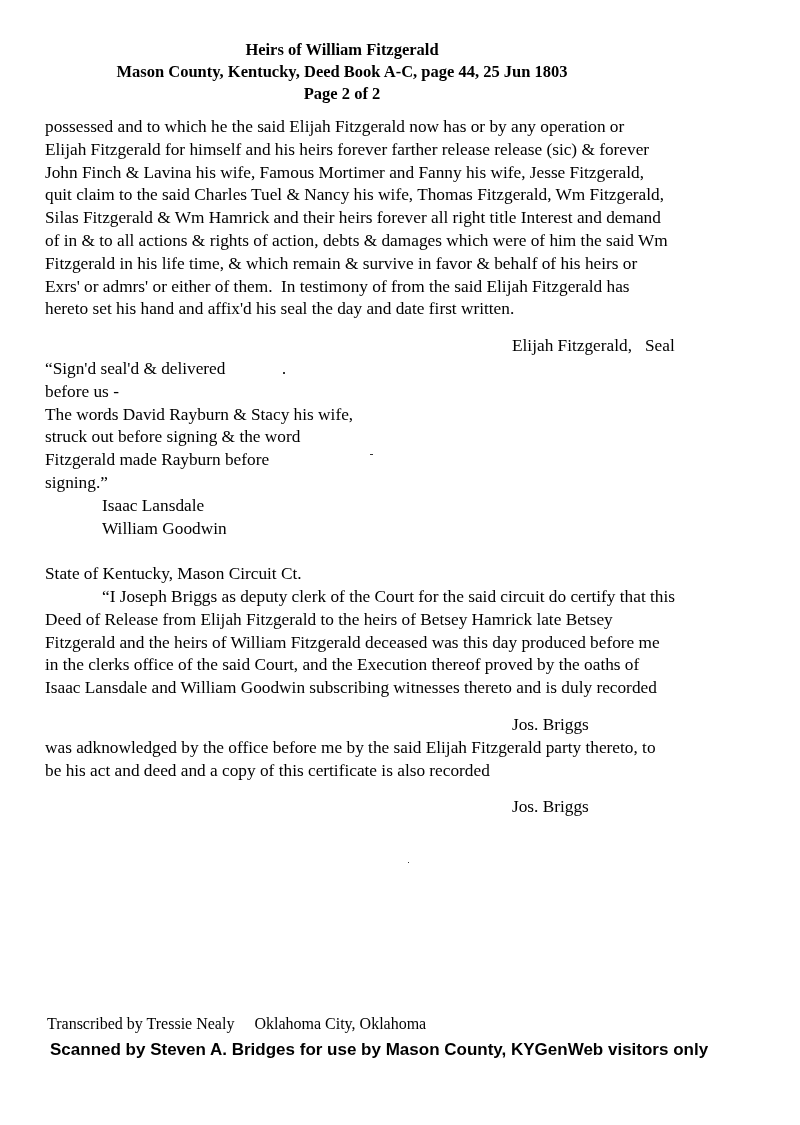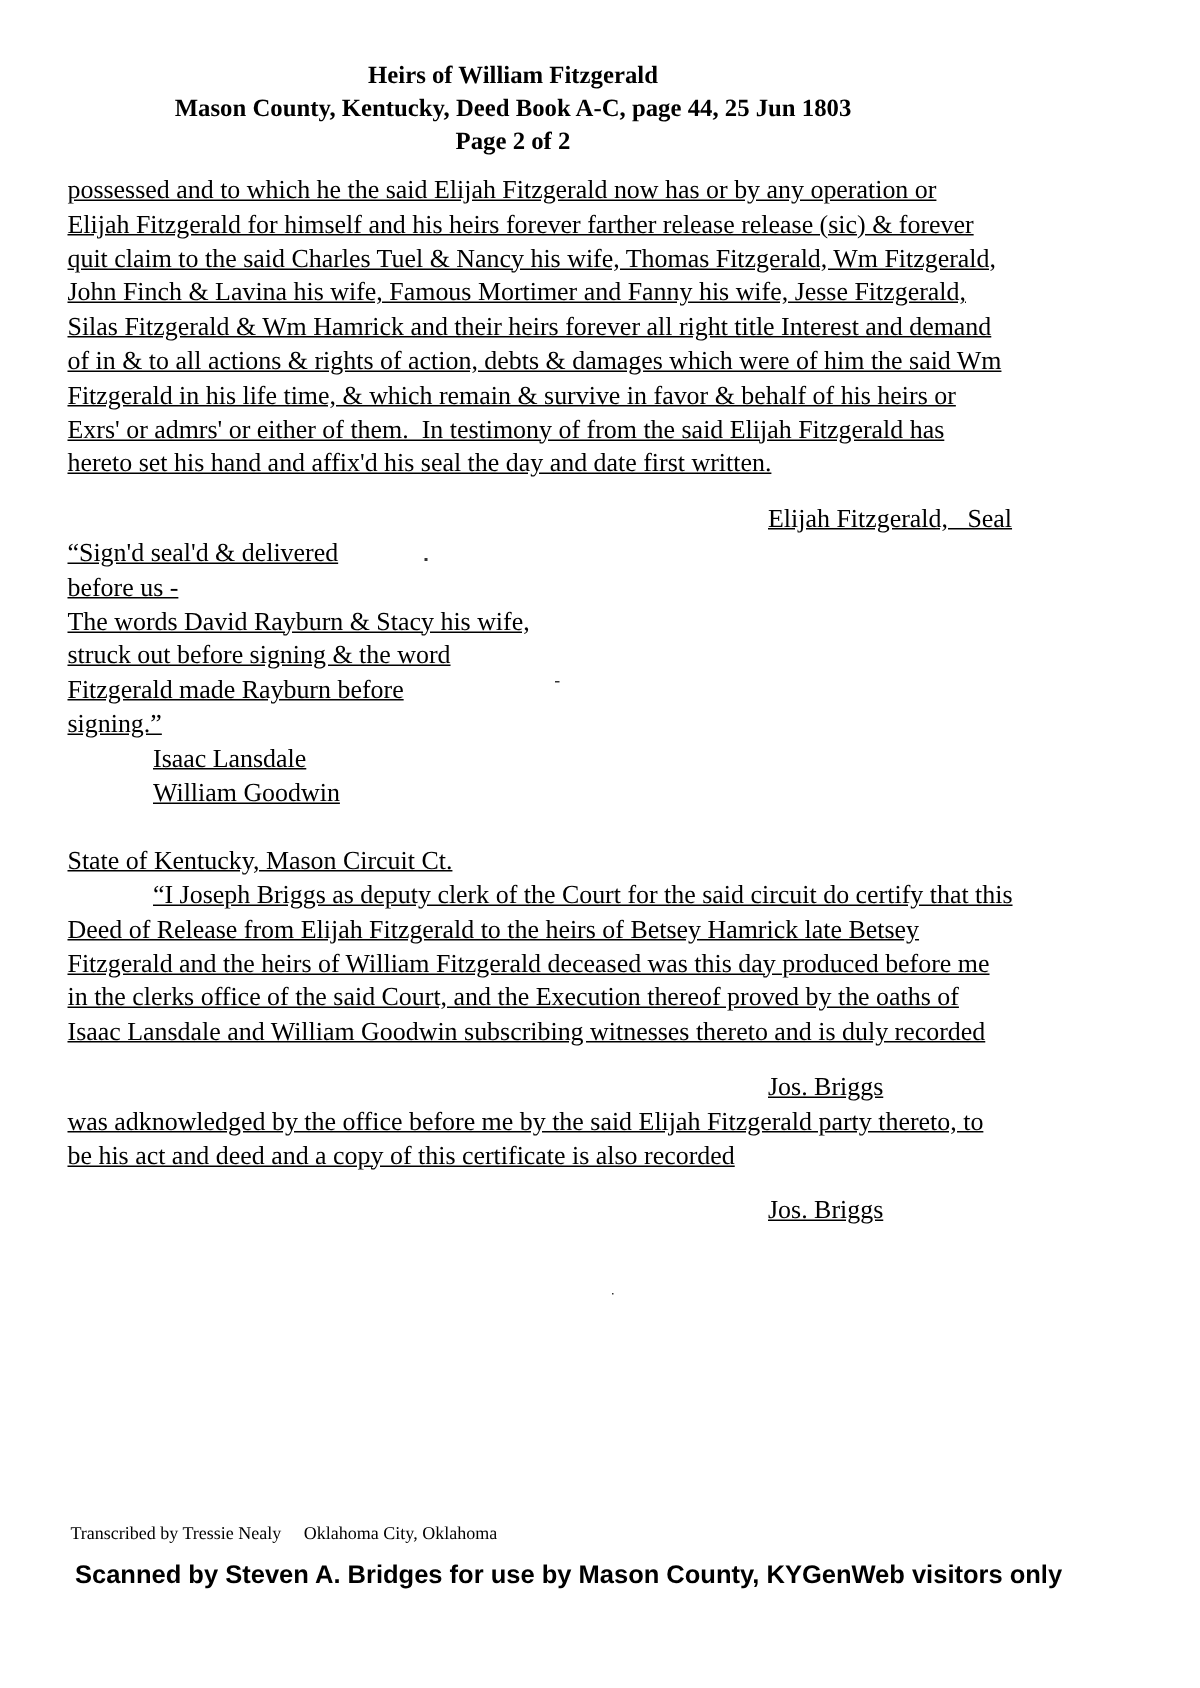--- a/index.html
+++ b/index.html
@@ -26,35 +26,34 @@
       line-height: 22px;
       margin-top: 18px;
     }
     .body-text {
       position: absolute;
       left: 45px;
       top: 116px;
       width: 740px;
       font-size: 17.3px;
       line-height: 22.8px;
-      text-decoration: underline;
     }
     .line {
       white-space: pre;
       display: block;
       height: 22.8px;
     }
     .indent { padding-left: 57px; }
     .sig { padding-left: 467px; margin-top: 14px; }
     .gap { height: 22.8px; }
     .footer-transcribed {
       position: absolute;
       left: 47px;
       top: 1015px;
-      font-size: 12px;
+      font-size: 16px;
       font-family: "Liberation Serif", serif;
       white-space: pre;
     }
     .footer-scanned {
       position: absolute;
       left: 50px;
       top: 1040px;
       font-size: 17px;
       font-weight: bold;
       font-family: "Liberation Sans", "DejaVu Sans", sans-serif;
@@ -73,22 +72,22 @@
 <div class="header">
   <div>Heirs of William Fitzgerald</div>
   <div>Mason County, Kentucky, Deed Book A-C, page 44, 25 Jun 1803</div>
   <div>Page 2 of 2</div>
 </div>
 
 <div class="body-text">
   <div>
     <span class="line">possessed and to which he the said Elijah Fitzgerald now has or by any operation or</span>
     <span class="line">Elijah Fitzgerald for himself and his heirs forever farther release release (sic) &amp; forever</span>
+    <span class="line">John Finch &amp; Lavina his wife, Famous Mortimer and Fanny his wife, Jesse Fitzgerald,</span>
     <span class="line">quit claim to the said Charles Tuel &amp; Nancy his wife, Thomas Fitzgerald, Wm Fitzgerald,</span>
-    <span class="line">John Finch &amp; Lavina his wife, Famous Mortimer and Fanny his wife, Jesse Fitzgerald,</span>
     <span class="line">Silas Fitzgerald &amp; Wm Hamrick and their heirs forever all right title Interest and demand</span>
     <span class="line">of in &amp; to all actions &amp; rights of action, debts &amp; damages which were of him the said Wm</span>
     <span class="line">Fitzgerald in his life time, &amp; which remain &amp; survive in favor &amp; behalf of his heirs or</span>
     <span class="line">Exrs' or admrs' or either of them.  In testimony of from the said Elijah Fitzgerald has</span>
     <span class="line">hereto set his hand and affix'd his seal the day and date first written.</span>
     <span class="line sig">Elijah Fitzgerald,   Seal</span>
   </div>
 
   <div>
     <span class="line">“Sign'd seal'd &amp; delivered</span>

